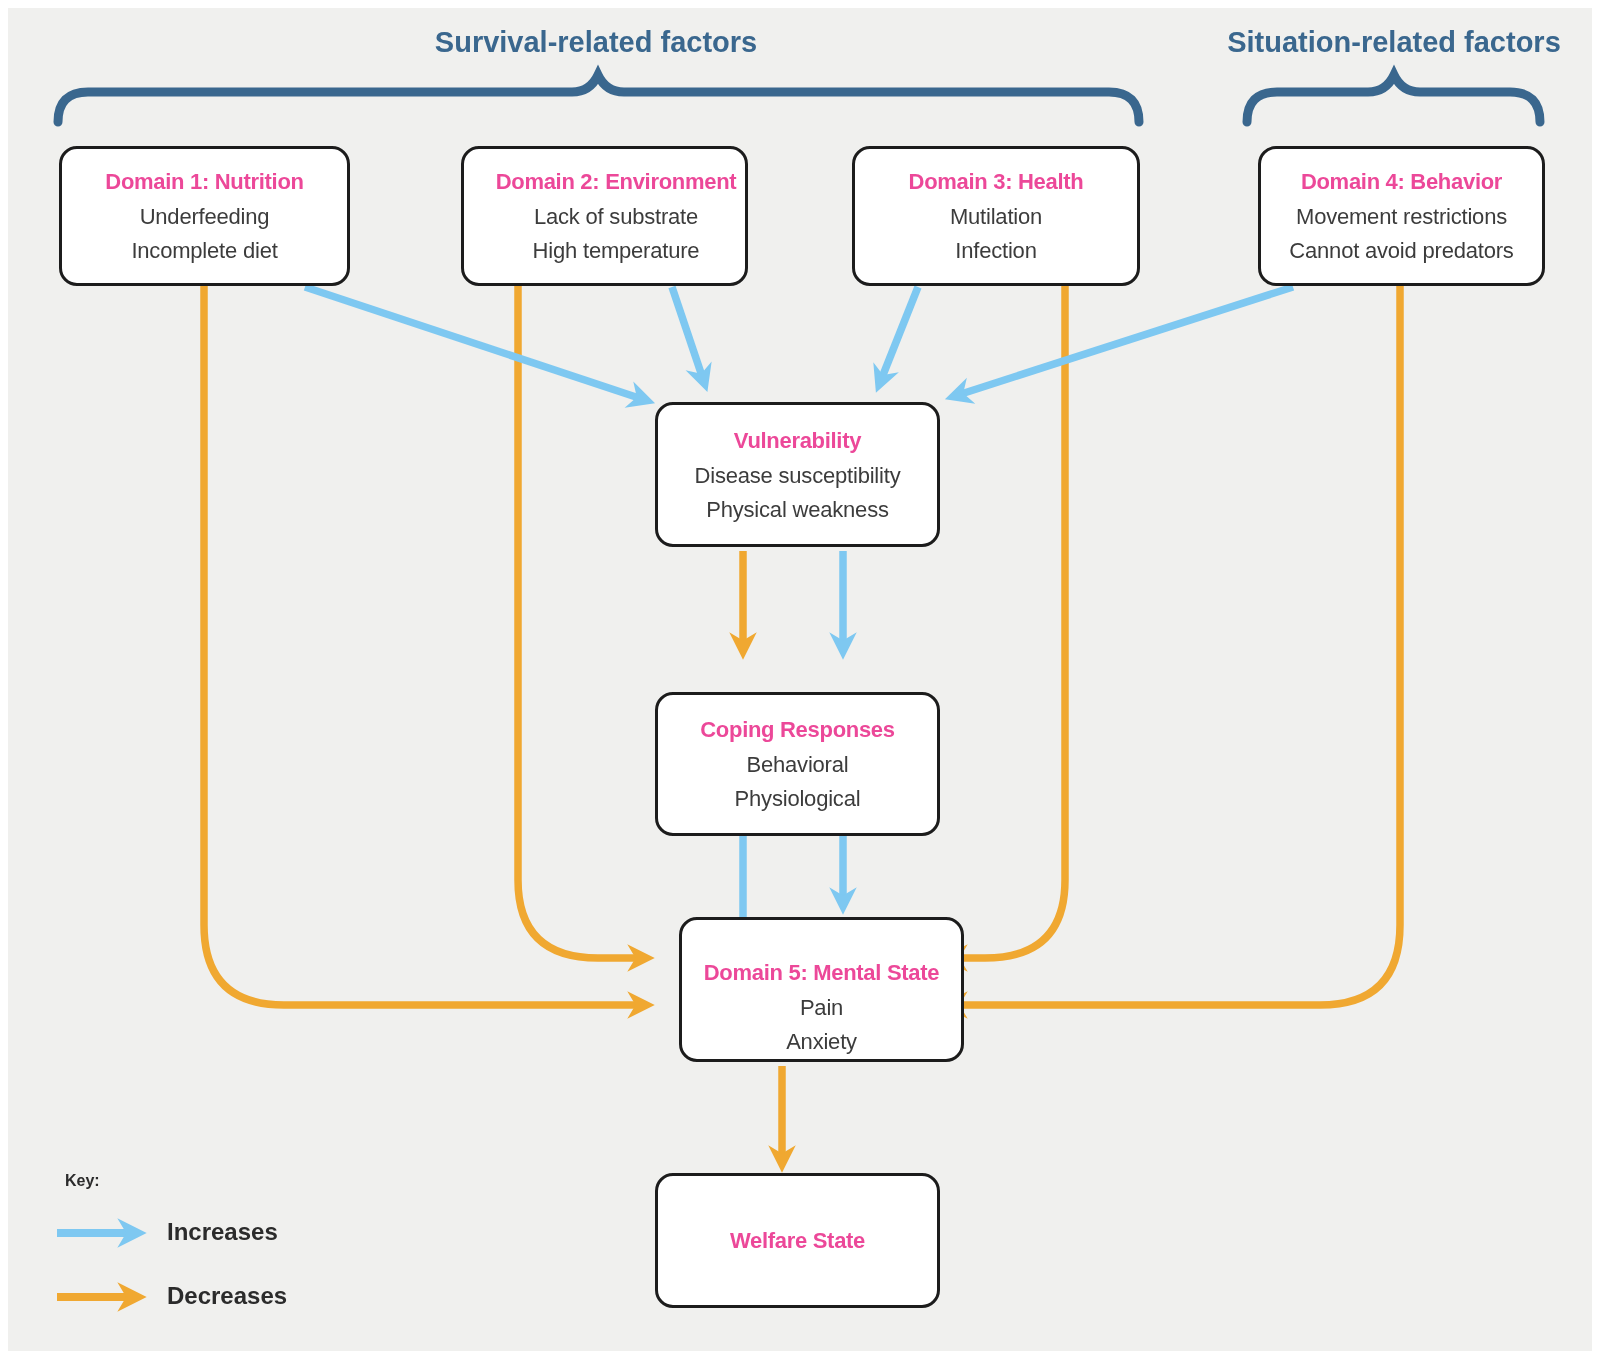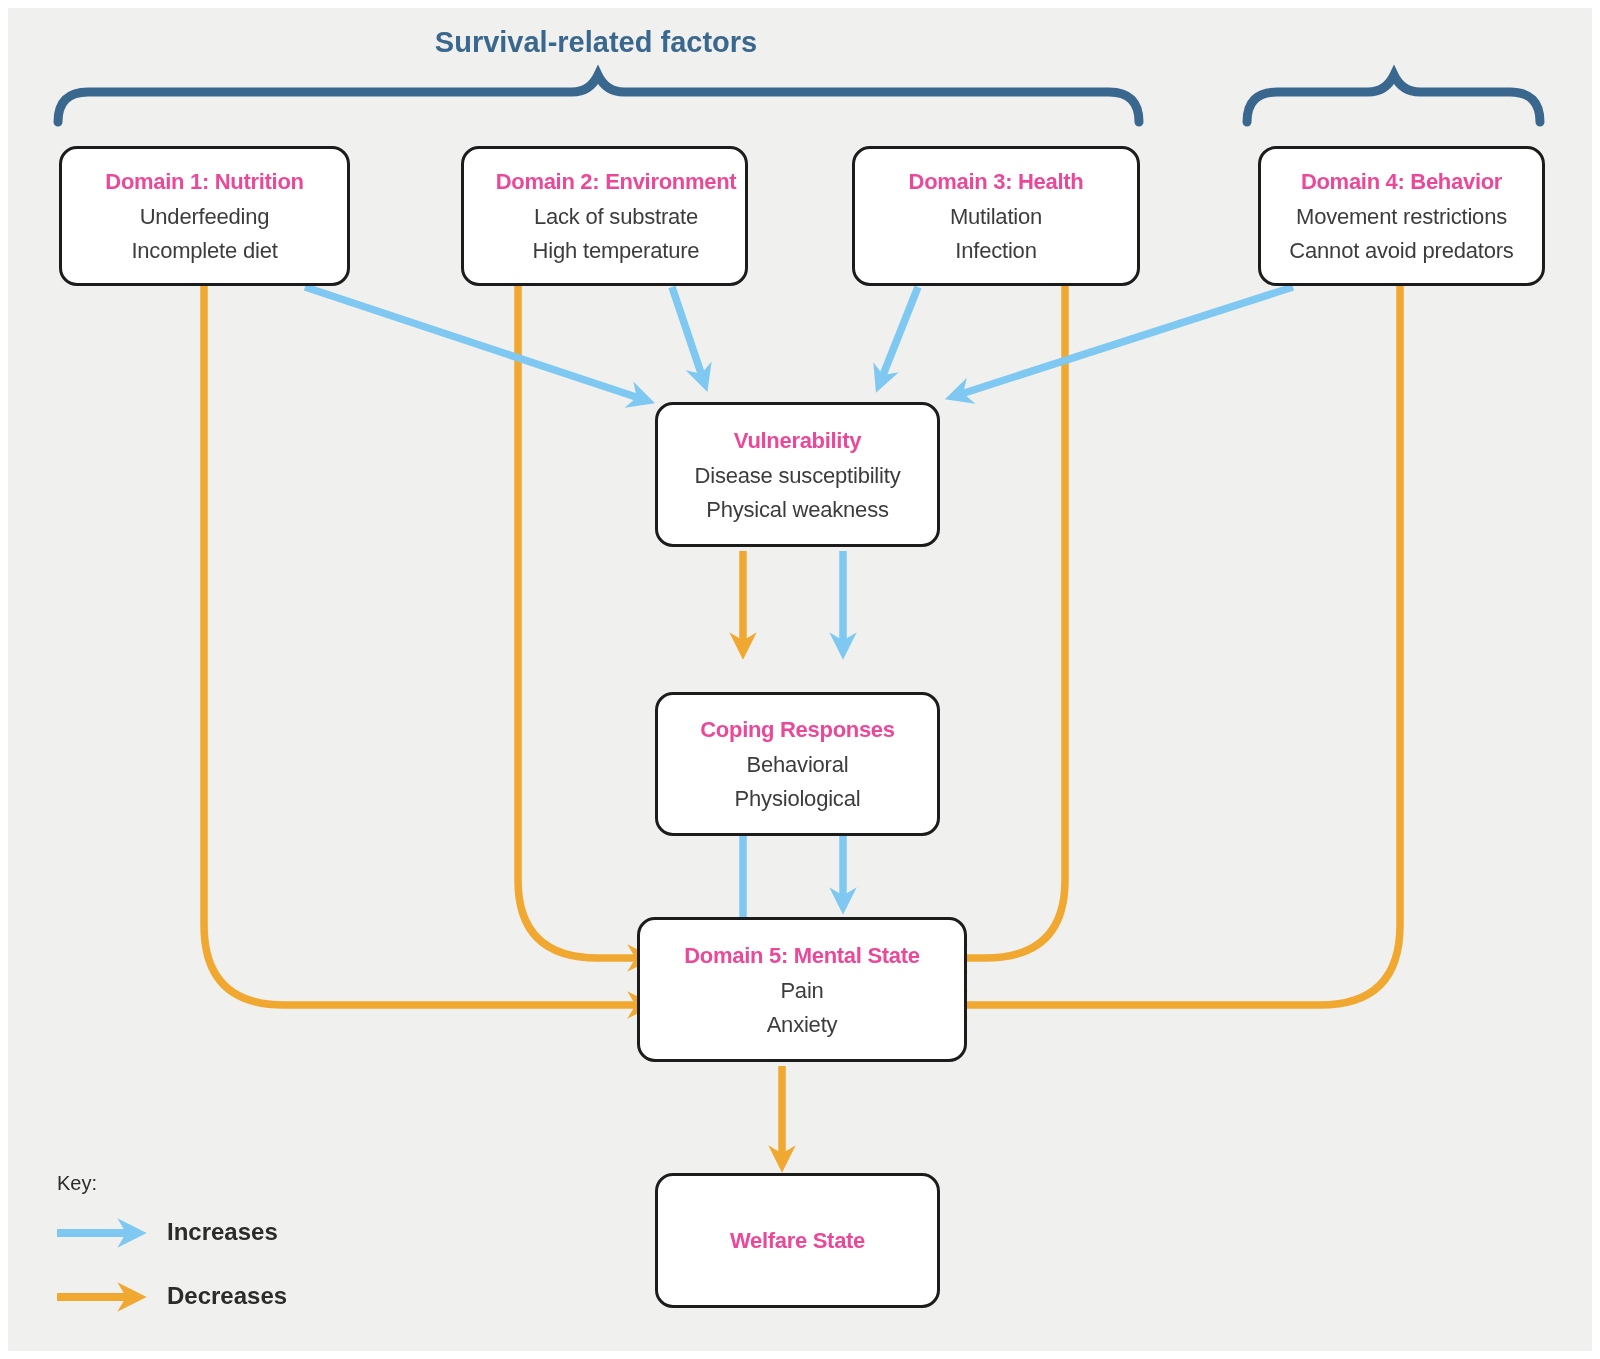--- a/index.html
+++ b/index.html
@@ -24,21 +24,21 @@
   }
   .node .line{
     font-size:22px; color:#3c3c3c; letter-spacing:-0.2px;
     line-height:34px; white-space:nowrap;
   }
   .group-title{
     position:absolute; transform:translateX(-50%);
     font-weight:bold; font-size:29px; color:var(--brace); white-space:nowrap;text-align:center;
   }
   .key-title{
-    position:absolute; font-weight:normal; font-size:20px; color:#2b2b2b;
+    position:absolute; font-weight:bold; font-size:16px; color:#2b2b2b;margin-left:8px;
   }
   .key-label{
     position:absolute; font-weight:bold; font-size:24px; color:#2b2b2b; white-space:nowrap;
   }
 </style>
 </head>
 <body>
 
 <div class="frame">
   <div class="panel"></div>
@@ -69,20 +69,21 @@
     <path d="M1293 287 L958 395" fill="none" style="stroke:var(--blue)" stroke-width="7.5" marker-end="url(#mblue)"></path>
     <path d="M843 551 L843 646" fill="none" style="stroke:var(--blue)" stroke-width="7.5" marker-end="url(#mblue)"></path>
     <path d="M843 808 L843 901" fill="none" style="stroke:var(--blue)" stroke-width="7.5" marker-end="url(#mblue)"></path>
     <path d="M743 920 L743 820" fill="none" style="stroke:var(--blue)" stroke-width="7.5" marker-end="url(#mblue)"></path>
 
     <path d="M57 1233 L132 1233" fill="none" style="stroke:var(--blue)" stroke-width="8" marker-end="url(#mblue)"></path>
     <path d="M57 1297 L132 1297" fill="none" style="stroke:var(--orange)" stroke-width="8" marker-end="url(#morange)"></path>
   </svg>
 
   <div class="group-title" style="left:596px; top:26px;">Survival-related factors</div>
+  <div class="group-title" style="left:1394px; top:26px;">Situation-related factors</div>
 
   <div class="node" style="left:59px; top:146px; width:291px; height:140px;">
     <div class="title">Domain 1: Nutrition</div>
     <div class="line">Underfeeding</div>
     <div class="line">Incomplete diet</div>
   </div>
 
   <div class="node" style="left:461px; top:146px; width:287px; height:140px;padding-left:23px;">
     <div class="title">Domain 2: Environment</div>
     <div class="line">Lack of substrate</div>
@@ -106,21 +107,21 @@
     <div class="line">Disease susceptibility</div>
     <div class="line">Physical weakness</div>
   </div>
 
   <div class="node" style="left:655px; top:692px; width:285px; height:144px;">
     <div class="title">Coping Responses</div>
     <div class="line">Behavioral</div>
     <div class="line">Physiological</div>
   </div>
 
-  <div class="node" style="left:637px; top:917px; width:330px; height:145px;">
+  <div class="node" style="left:679px; top:917px; width:285px; height:145px;justify-content:flex-end;">
     <div class="title">Domain 5: Mental State</div>
     <div class="line">Pain</div>
     <div class="line">Anxiety</div>
   </div>
 
   <div class="node" style="left:655px; top:1173px; width:285px; height:135px;">
     <div class="title">Welfare State</div>
   </div>
 
   <div class="key-title" style="left:57px; top:1172px;">Key:</div>

